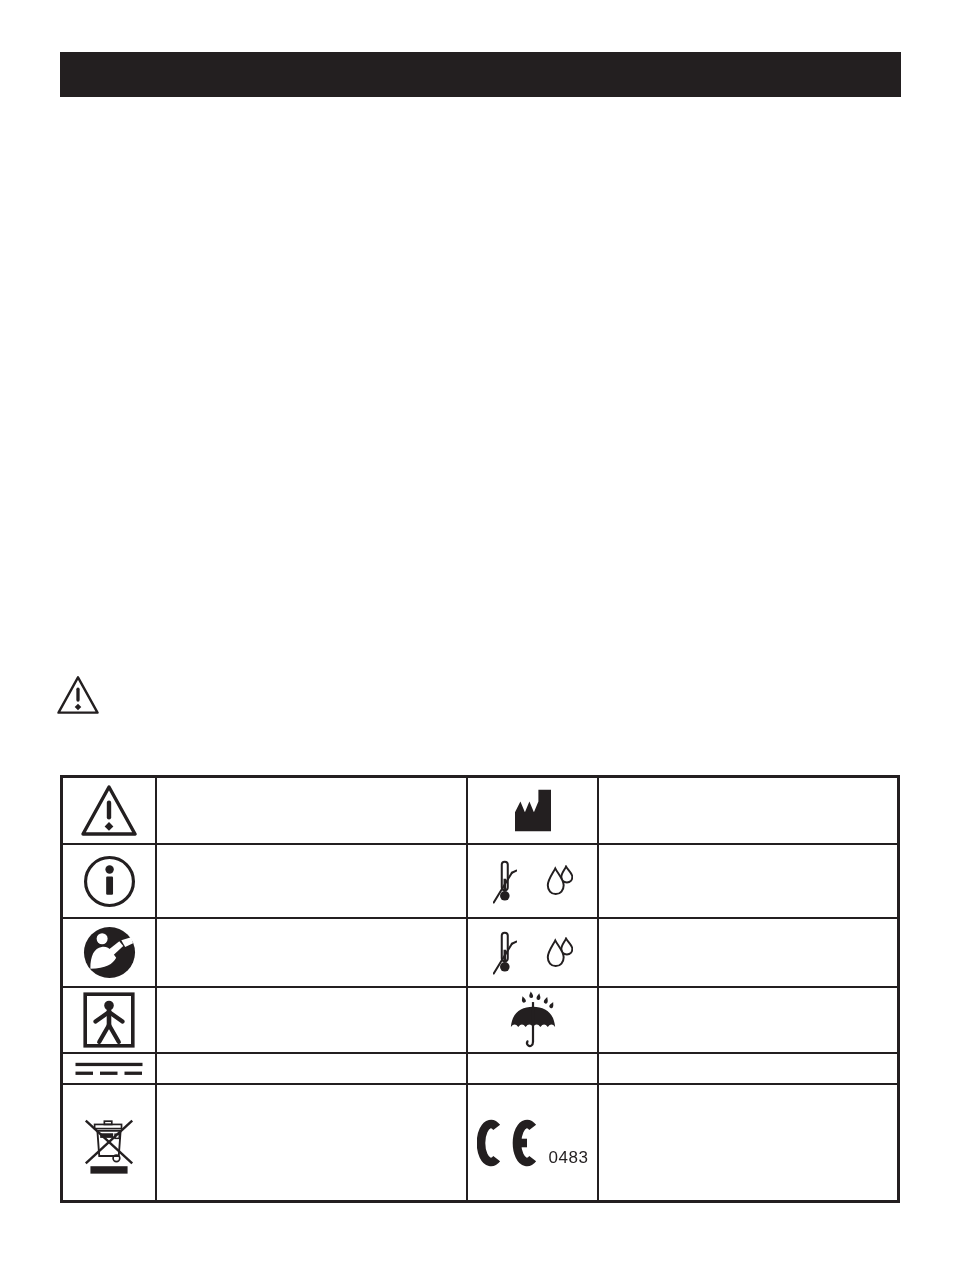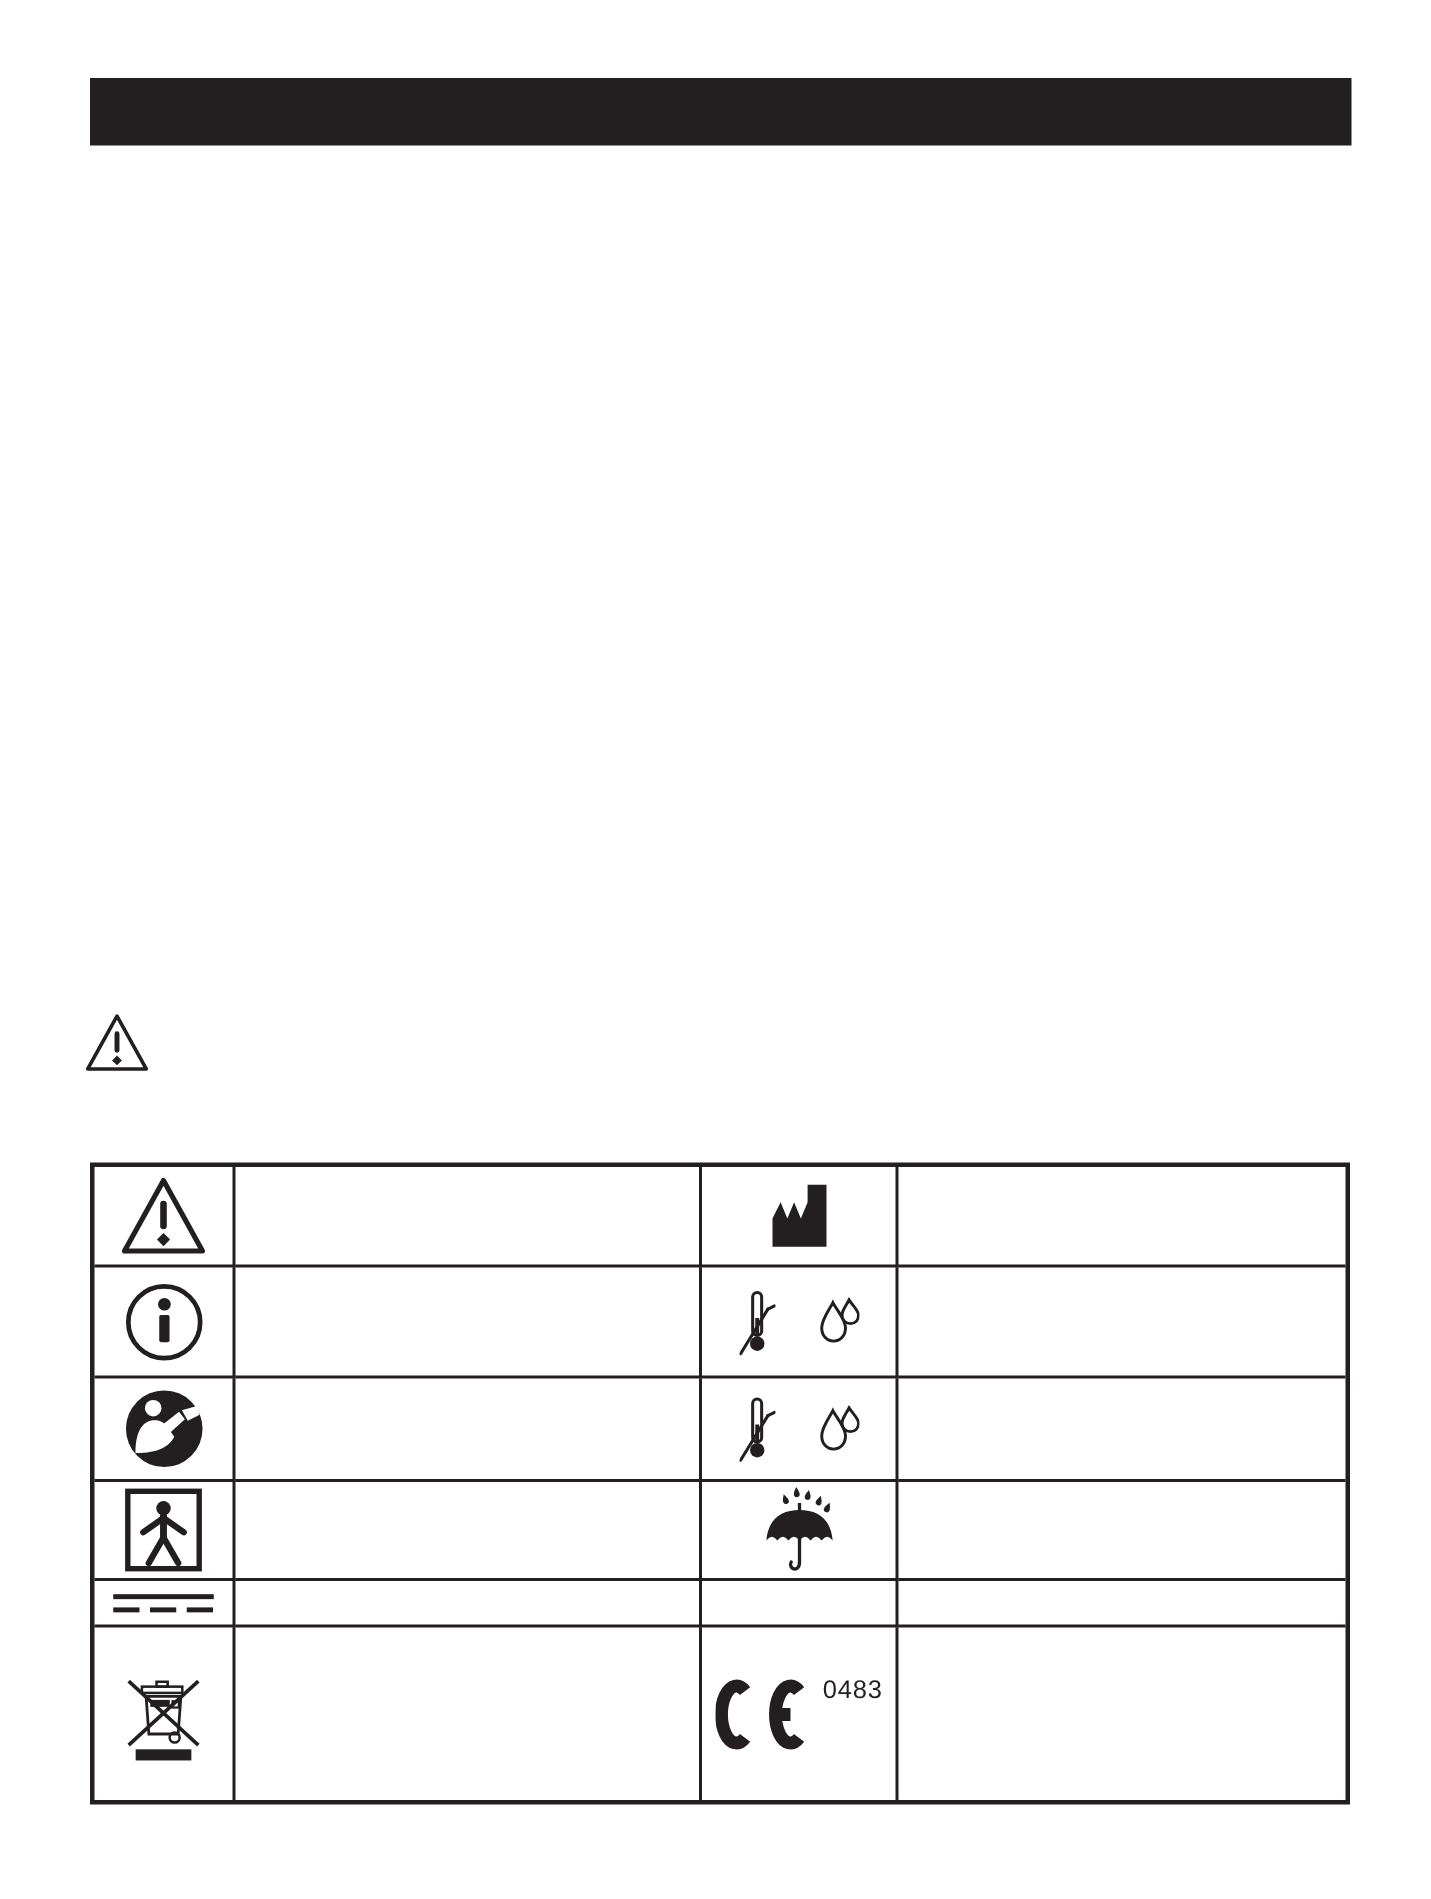--- a/index.html
+++ b/index.html
@@ -39,21 +39,21 @@
     overflow:hidden;
   }
   .cell.c4{border-right:none;}
   .cell.rlast{border-bottom:none;}
   .cell.txt{
     justify-content:flex-start;
     padding:4px 8px;
     font-size:13px;line-height:1.25;
   }
   .dual{display:flex;align-items:center;gap:28px;}
-  .ce-wrap{display:flex;align-items:flex-start;}
+  .ce-wrap{display:flex;align-items:flex-end;}
   .ce-num{
     font-size:17px;line-height:1;letter-spacing:0.5px;
     margin-left:6px;margin-bottom:2px;color:var(--ink);
   }
   svg{display:block;}
   .st{stroke:var(--ink);fill:none;}
   .fl{fill:var(--ink);stroke:none;}
 </style>
 </head>
 <body>

